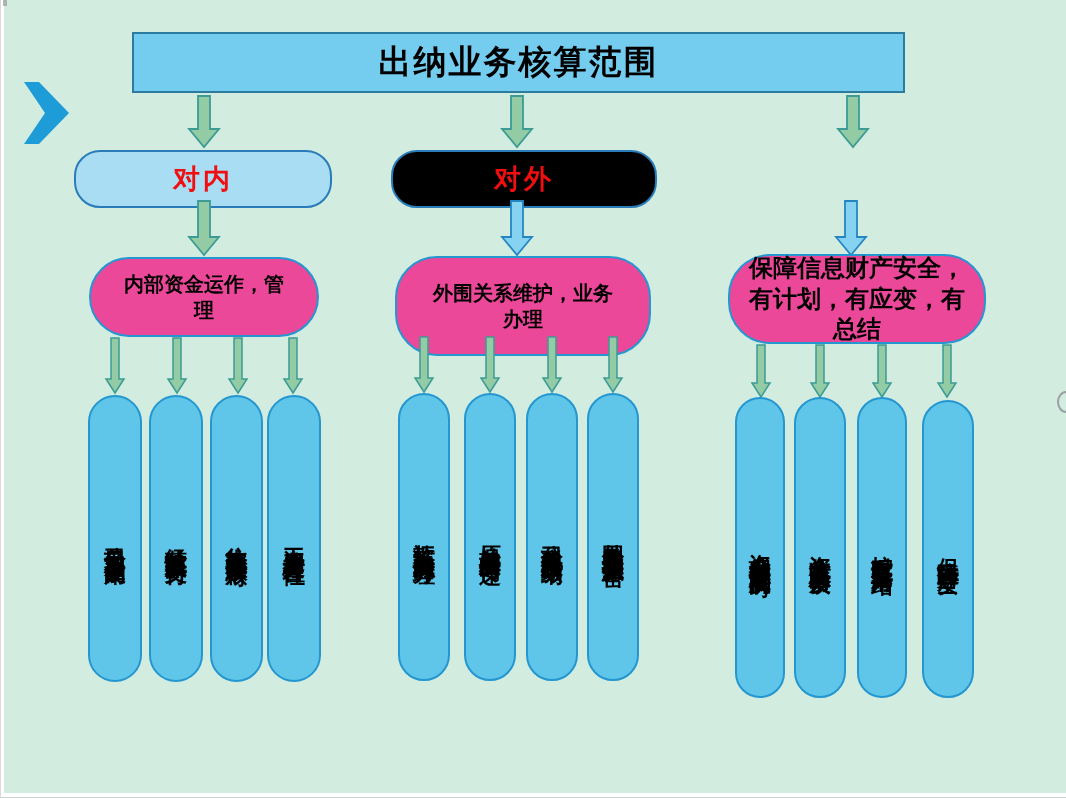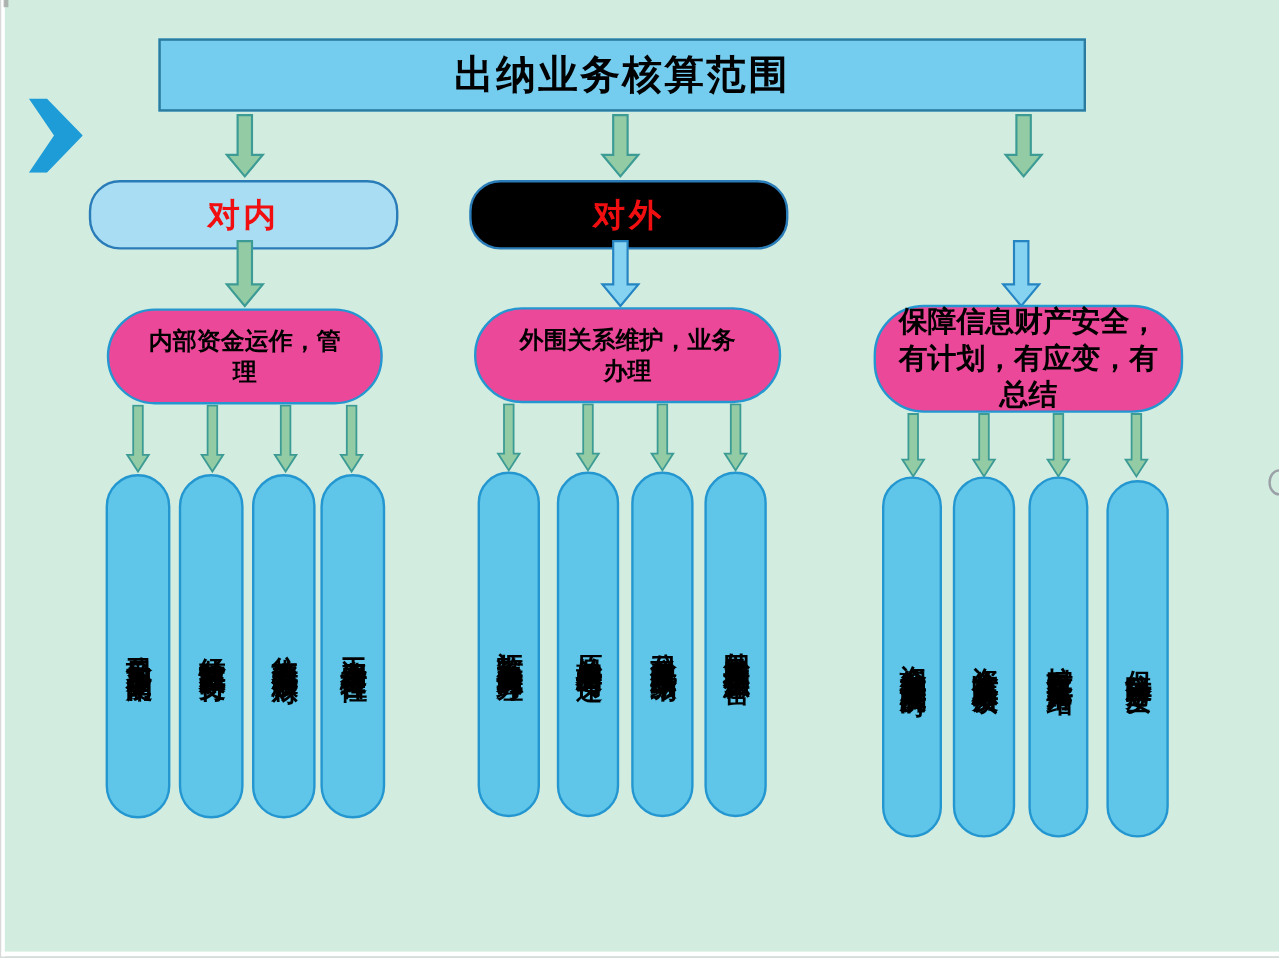--- a/index.html
+++ b/index.html
@@ -93,21 +93,21 @@
       <polygon points="11,1 23,1 23,37 32,37 17,55 2,37 11,37" stroke-width="1.8"></polygon>
     </svg>
   <svg class="arrow arrow-blue" style="left:833px;top:200px" width="34" height="57" viewBox="0 0 34 57">
       <polygon points="11,1 23,1 23,37 32,37 17,55 2,37 11,37" stroke-width="1.8"></polygon>
     </svg>
 
   <div class="oval" style="left:88px;top:257px;width:230px;height:80px">
     <span>内部资金运作，管</span>
     <span>理</span>
   </div>
-  <div class="oval" style="left:394px;top:256px;width:256px;height:80px">
+  <div class="oval" style="left:394px;top:256px;width:256px;height:100px">
     <span>外围关系维护，业务</span>
     <span>办理</span>
   </div>
   <div class="oval small" style="left:727px;top:254px;width:258px;height:90px">
     <span>保障信息财产安全，</span>
     <span>有计划，有应变，有</span>
     <span>总结</span>
   </div>
 
   <svg class="arrow arrow-green" style="left:103px;top:337px" width="22" height="58" viewBox="0 0 22 58">

